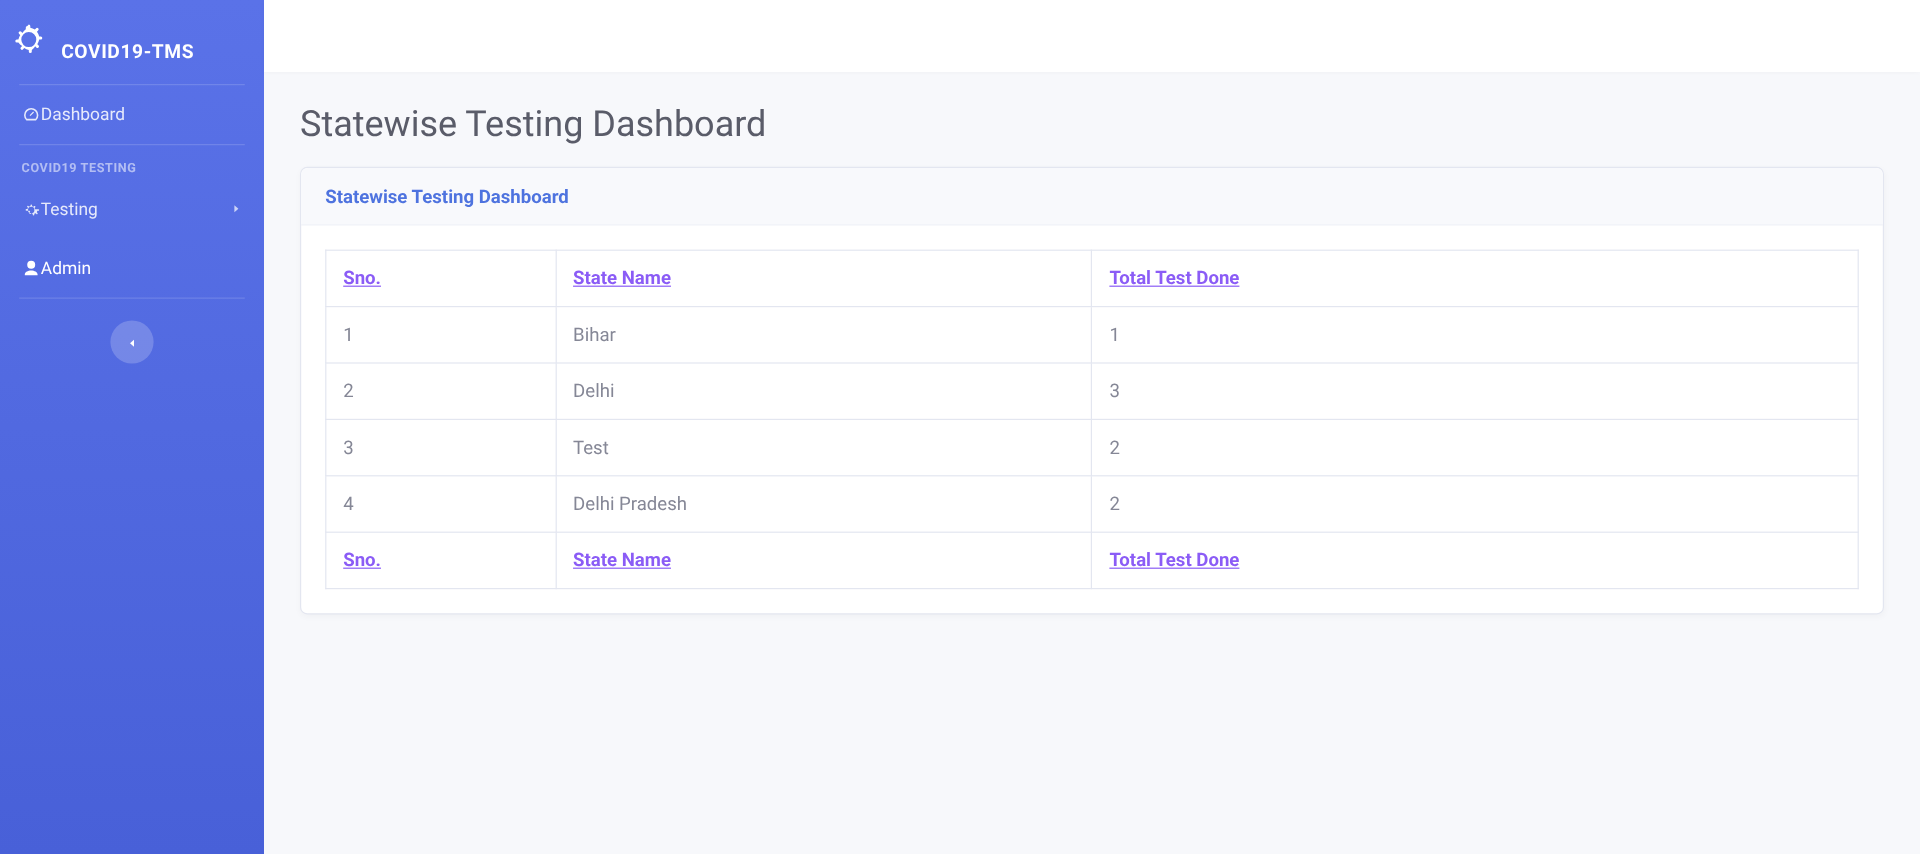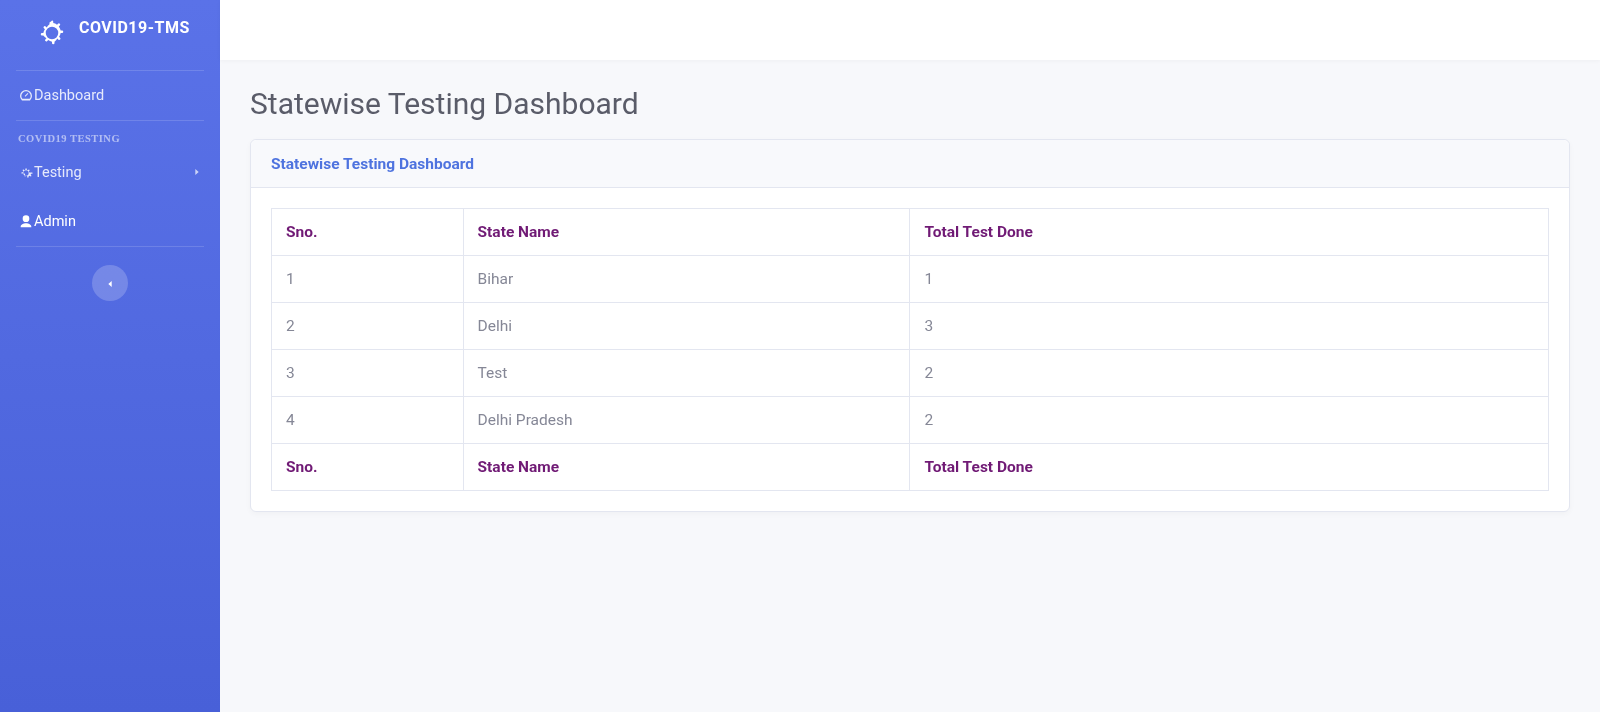--- a/index.html
+++ b/index.html
@@ -22,24 +22,23 @@
       width: 220px;
       height: 100%;
       background: linear-gradient(180deg, #5a72e8 0%, #4860d8 100%);
       color: #fff;
       flex-shrink: 0;
       display: flex;
       flex-direction: column;
     }
     .sidebar-brand {
       display: flex;
-      align-items: flex-start;
+      align-items: flex-end;
       padding: 18px 9px;
       gap: 12px;
-      margin-left: 28px;
     }
     .sidebar-brand-icon svg {
       width: 30px;
       height: 30px;
       fill: #fff;
     }
     .sidebar-brand-text {
       font-weight: 700;
       font-size: 16px;
       letter-spacing: 0.5px;
@@ -84,21 +83,20 @@
       height: 10px;
       fill: rgba(255,255,255,0.7);
     }
     .sidebar-heading {
       padding: 12px 18px 4px 18px;
       font-size: 10.5px;
       font-weight: 700;
       letter-spacing: 0.5px;
       color: rgba(255,255,255,0.55);
       text-transform: uppercase;
-      font-family: Liberation Serif, serif;
     }
     .sidebar-toggle-wrap {
       display: flex;
       justify-content: center;
       padding: 18px 0;
     }
     .sidebar-toggle {
       width: 36px;
       height: 36px;
       border-radius: 50%;
@@ -162,22 +160,23 @@
       width: 100%;
       border-collapse: collapse;
     }
     table th, table td {
       text-align: left;
       padding: 14px 14px;
       border: 1px solid #e3e6f0;
       font-size: 15.5px;
     }
     table thead th, table tfoot th {
-      color: #701a75;
-      font-weight: 700;
+      color: #8b5cf6;
+      font-weight: 700;
+      text-decoration: underline;
     }
     table tbody td {
       color: #858796;
     }
     .col-sno { width: 15%; }
     .col-state { width: 35%; }
     .col-total { width: 50%; }
   </style>
 </head>
 <body>

